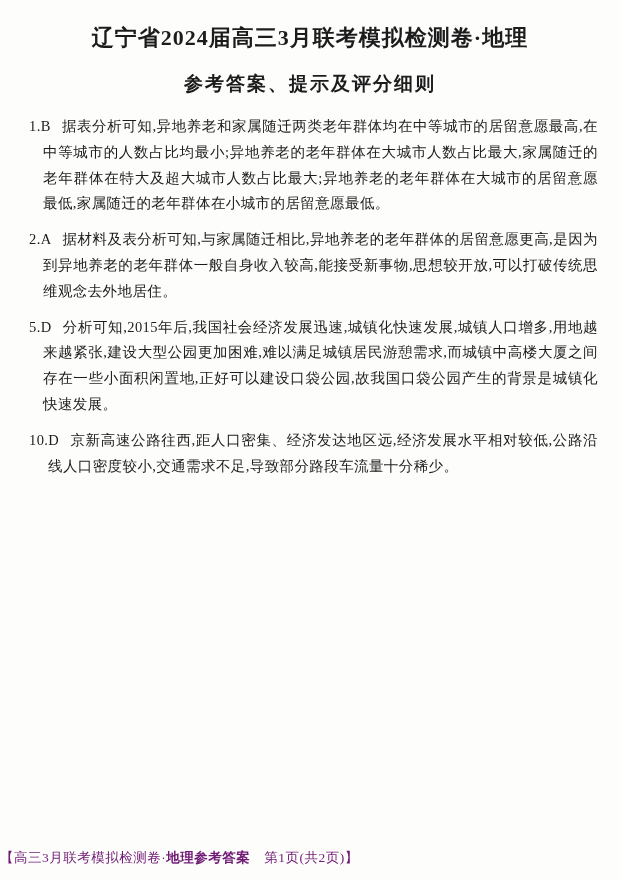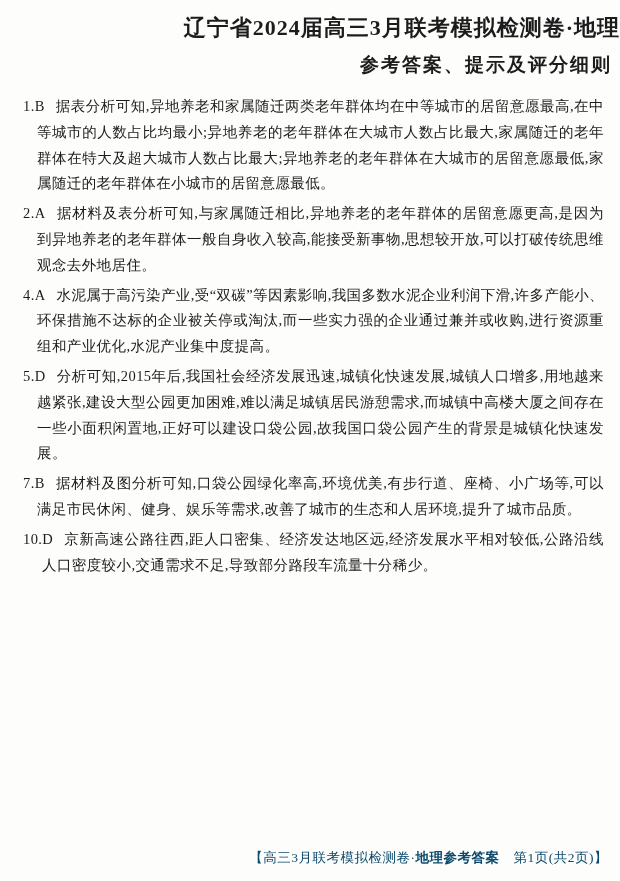--- a/index.html
+++ b/index.html
@@ -6,66 +6,64 @@
   .page{
     position:relative;
     width:620px;height:881px;
     margin:0 auto;
     background:#fdfdfc;
     color:#1c1c1c;
     font-family:"Liberation Serif","DejaVu Serif",serif;
     overflow:hidden;
     box-sizing:border-box;
   }
-  .header{ text-align:right; padding-top:13px; }
+  .header{ text-align:center; padding-top:23px; }
   .title{
     font-size:22px; font-weight:700; letter-spacing:1px;
     line-height:30px; margin:0;
   }
   .subtitle{
     font-size:19px; font-weight:700; letter-spacing:2px;
-    line-height:27px; margin:8px;
+    line-height:27px; margin:17px;
   }
   .answers{
     margin-top:16px;
     padding:0 12px 0 19px;
     font-size:14.5px;
     line-height:25.8px;
   }
   .ans{
-    margin:4px; padding-left:14px; text-indent:-14px;
+    margin:10px; padding-left:14px; text-indent:-14px;
     text-align:justify; text-justify:inter-ideograph;
     letter-spacing:0.4px;
   }
   .ans.two{ padding-left:19px; text-indent:-19px; }
   .ans .label{ padding-right:11px; white-space:nowrap; }
   .footer{
-    position:absolute; left:0; right:12px; bottom:14px;
-    text-align:right; font-size:13.5px; letter-spacing:0.5px;
-    color:#0c4a6e;
+    position:absolute; left:0; right:0; bottom:14px;
+    text-align:left; font-size:13.5px; letter-spacing:0.5px;
+    color:#701a75;
   }
   .footer .bold{ font-weight:700; }
   .footer .pageinfo{ padding-left:14px; }
 </style>
 </head>
 <body>
 
 <div class="page">
 
   <div class="header">
     <h1 class="title">辽宁省2024届高三3月联考模拟检测卷·地理</h1>
     <h2 class="subtitle">参考答案、提示及评分细则</h2>
   </div>
 
   <div class="answers">
     <p class="ans"><span class="label">1.B</span><span>据表分析可知,异地养老和家属随迁两类老年群体均在中等城市的居留意愿最高,在中等城市的人数占比均最小;异地养老的老年群体在大城市人数占比最大,家属随迁的老年群体在特大及超大城市人数占比最大;异地养老的老年群体在大城市的居留意愿最低,家属随迁的老年群体在小城市的居留意愿最低。</span></p>
     <p class="ans"><span class="label">2.A</span><span>据材料及表分析可知,与家属随迁相比,异地养老的老年群体的居留意愿更高,是因为到异地养老的老年群体一般自身收入较高,能接受新事物,思想较开放,可以打破传统思维观念去外地居住。</span></p>
-    <p class="ans"><span class="label">4.A</span><span>水泥属于高污染产业,受“双碳”等因素影响,我国多数水泥企业利润下滑,许多产能小、环保措施不达标的企业被关停或淘汰,而一些实力强的企业通过兼并或收购,进行资源重组和产业优化,水泥产业集中度提高。</span></p>
     <p class="ans"><span class="label">5.D</span><span>分析可知,2015年后,我国社会经济发展迅速,城镇化快速发展,城镇人口增多,用地越来越紧张,建设大型公园更加困难,难以满足城镇居民游憩需求,而城镇中高楼大厦之间存在一些小面积闲置地,正好可以建设口袋公园,故我国口袋公园产生的背景是城镇化快速发展。</span></p>
-    <p class="ans"><span class="label">7.B</span><span>据材料及图分析可知,口袋公园绿化率高,环境优美,有步行道、座椅、小广场等,可以满足市民休闲、健身、娱乐等需求,改善了城市的生态和人居环境,提升了城市品质。</span></p>
     <p class="ans two"><span class="label">10.D</span><span>京新高速公路往西,距人口密集、经济发达地区远,经济发展水平相对较低,公路沿线人口密度较小,交通需求不足,导致部分路段车流量十分稀少。</span></p>
 
   </div>
 
   <div class="footer">
     <span>【高三3月联考模拟检测卷·</span><span class="bold">地理参考答案</span><span class="pageinfo">第1页(共2页)】</span>
   </div>
 
 </div>
 

